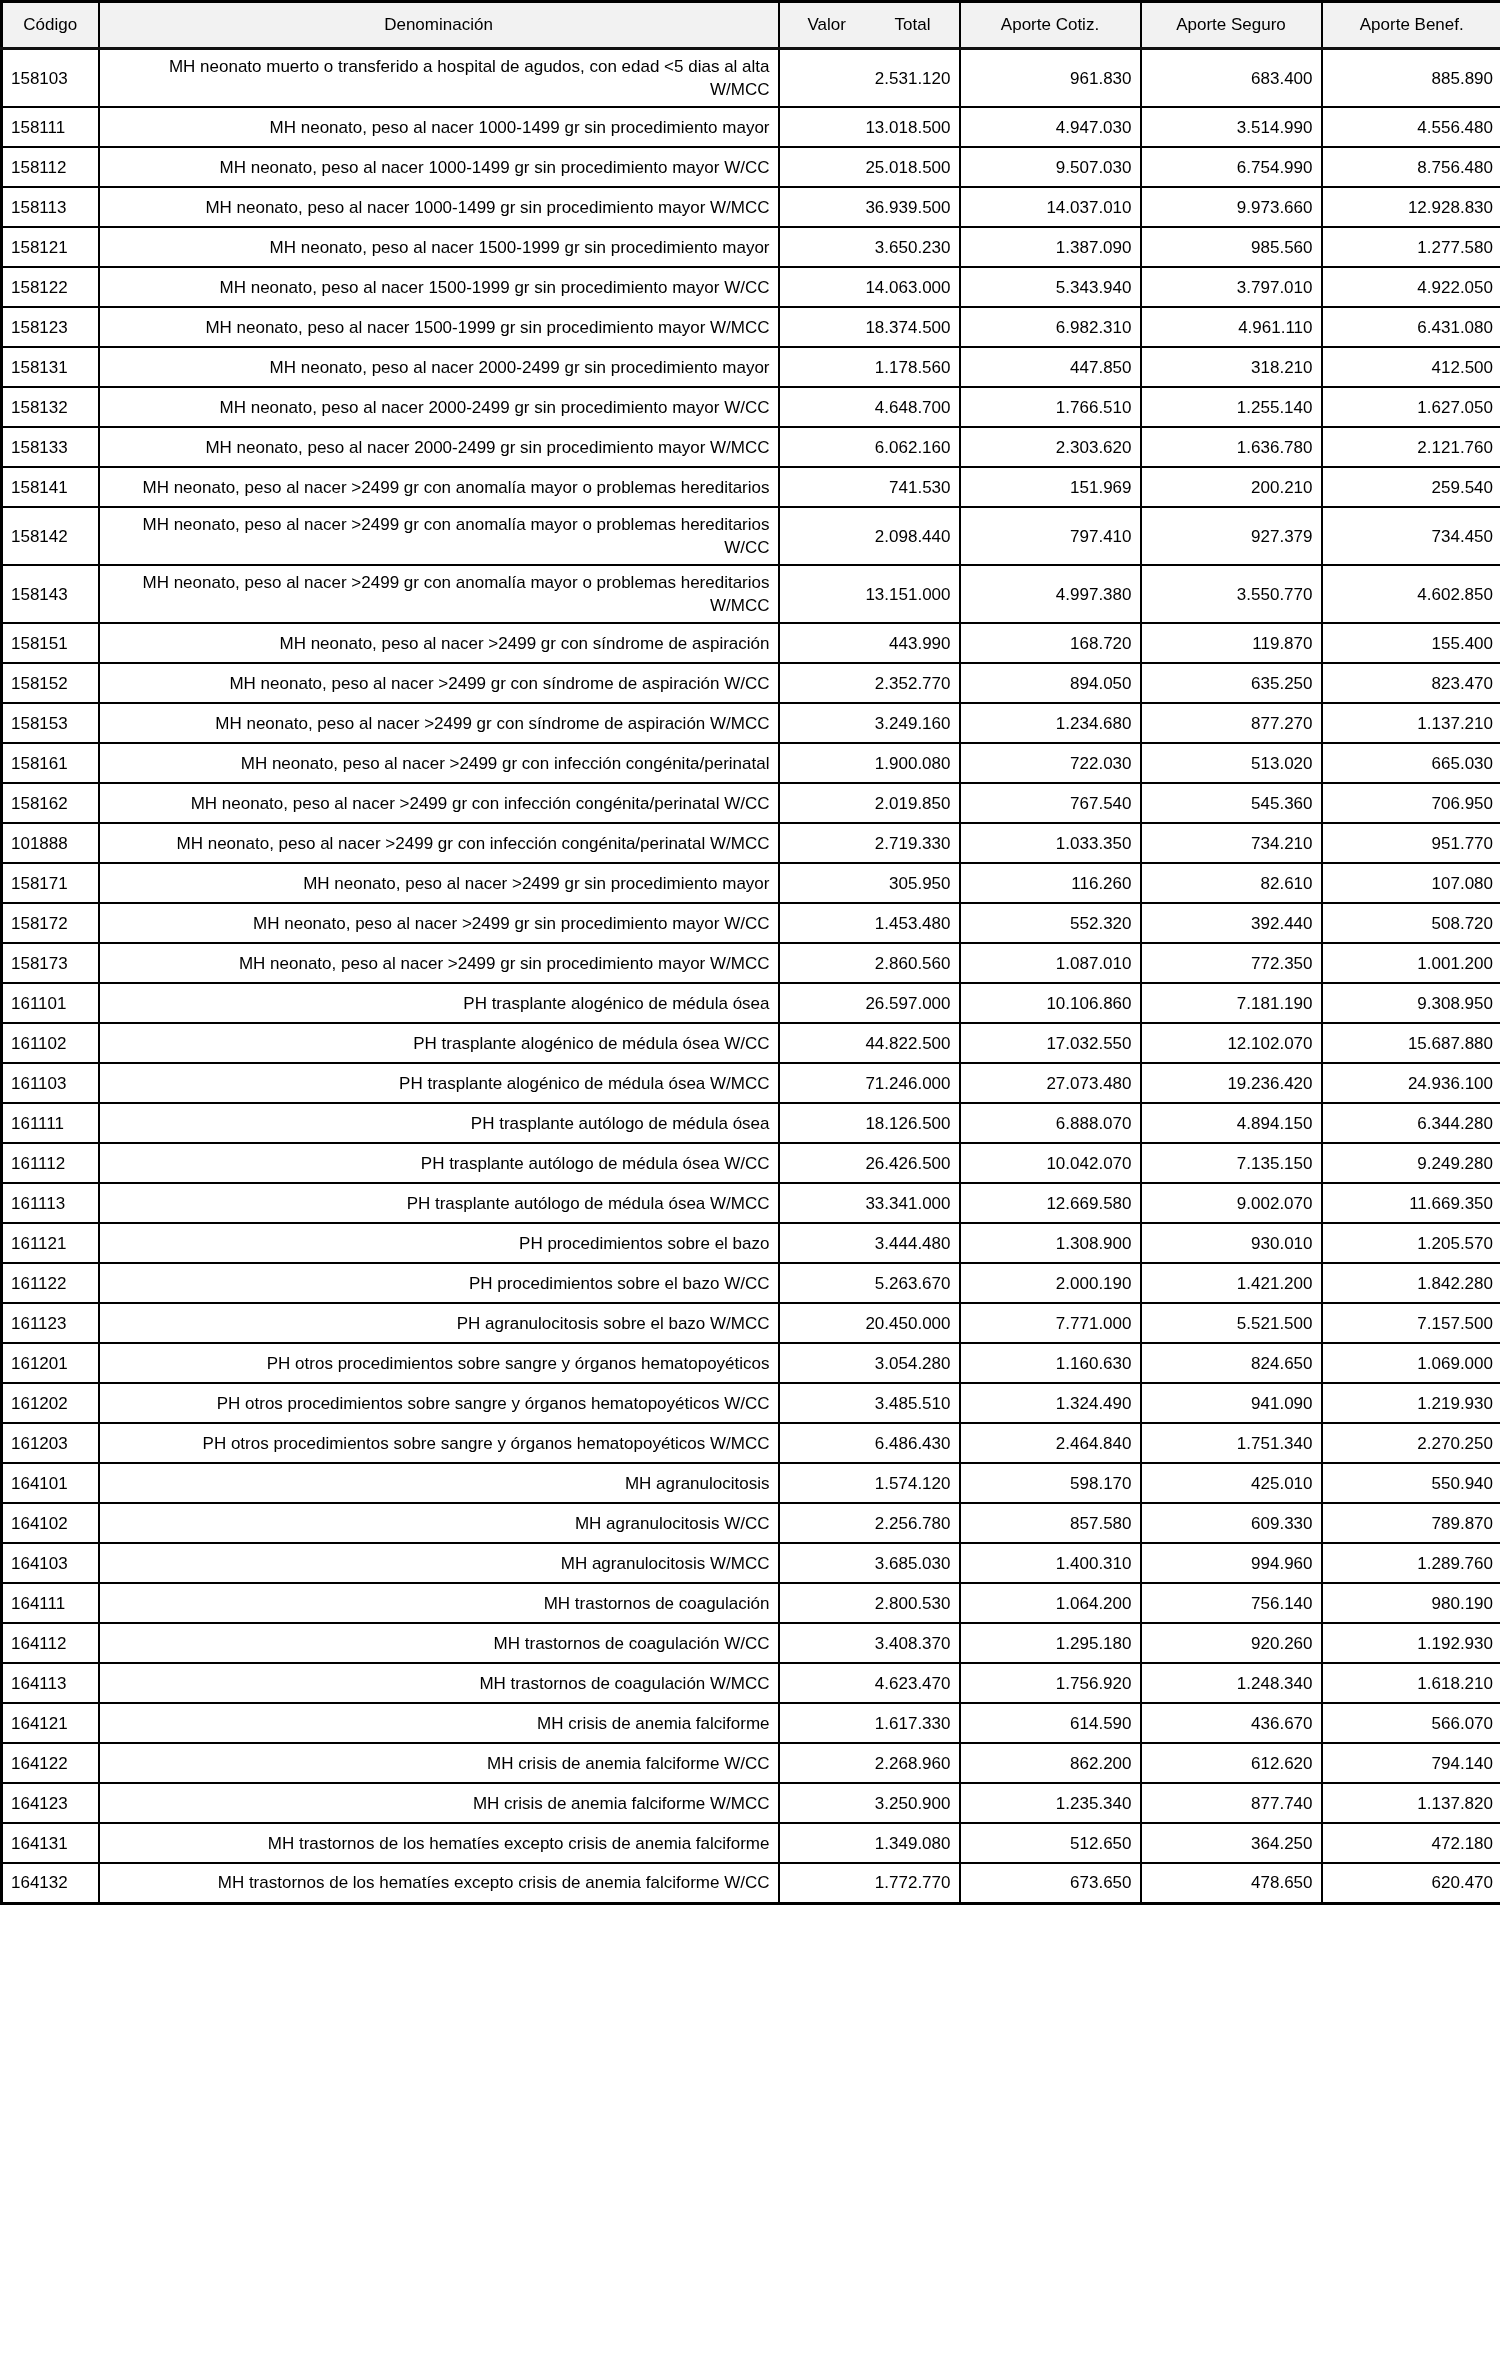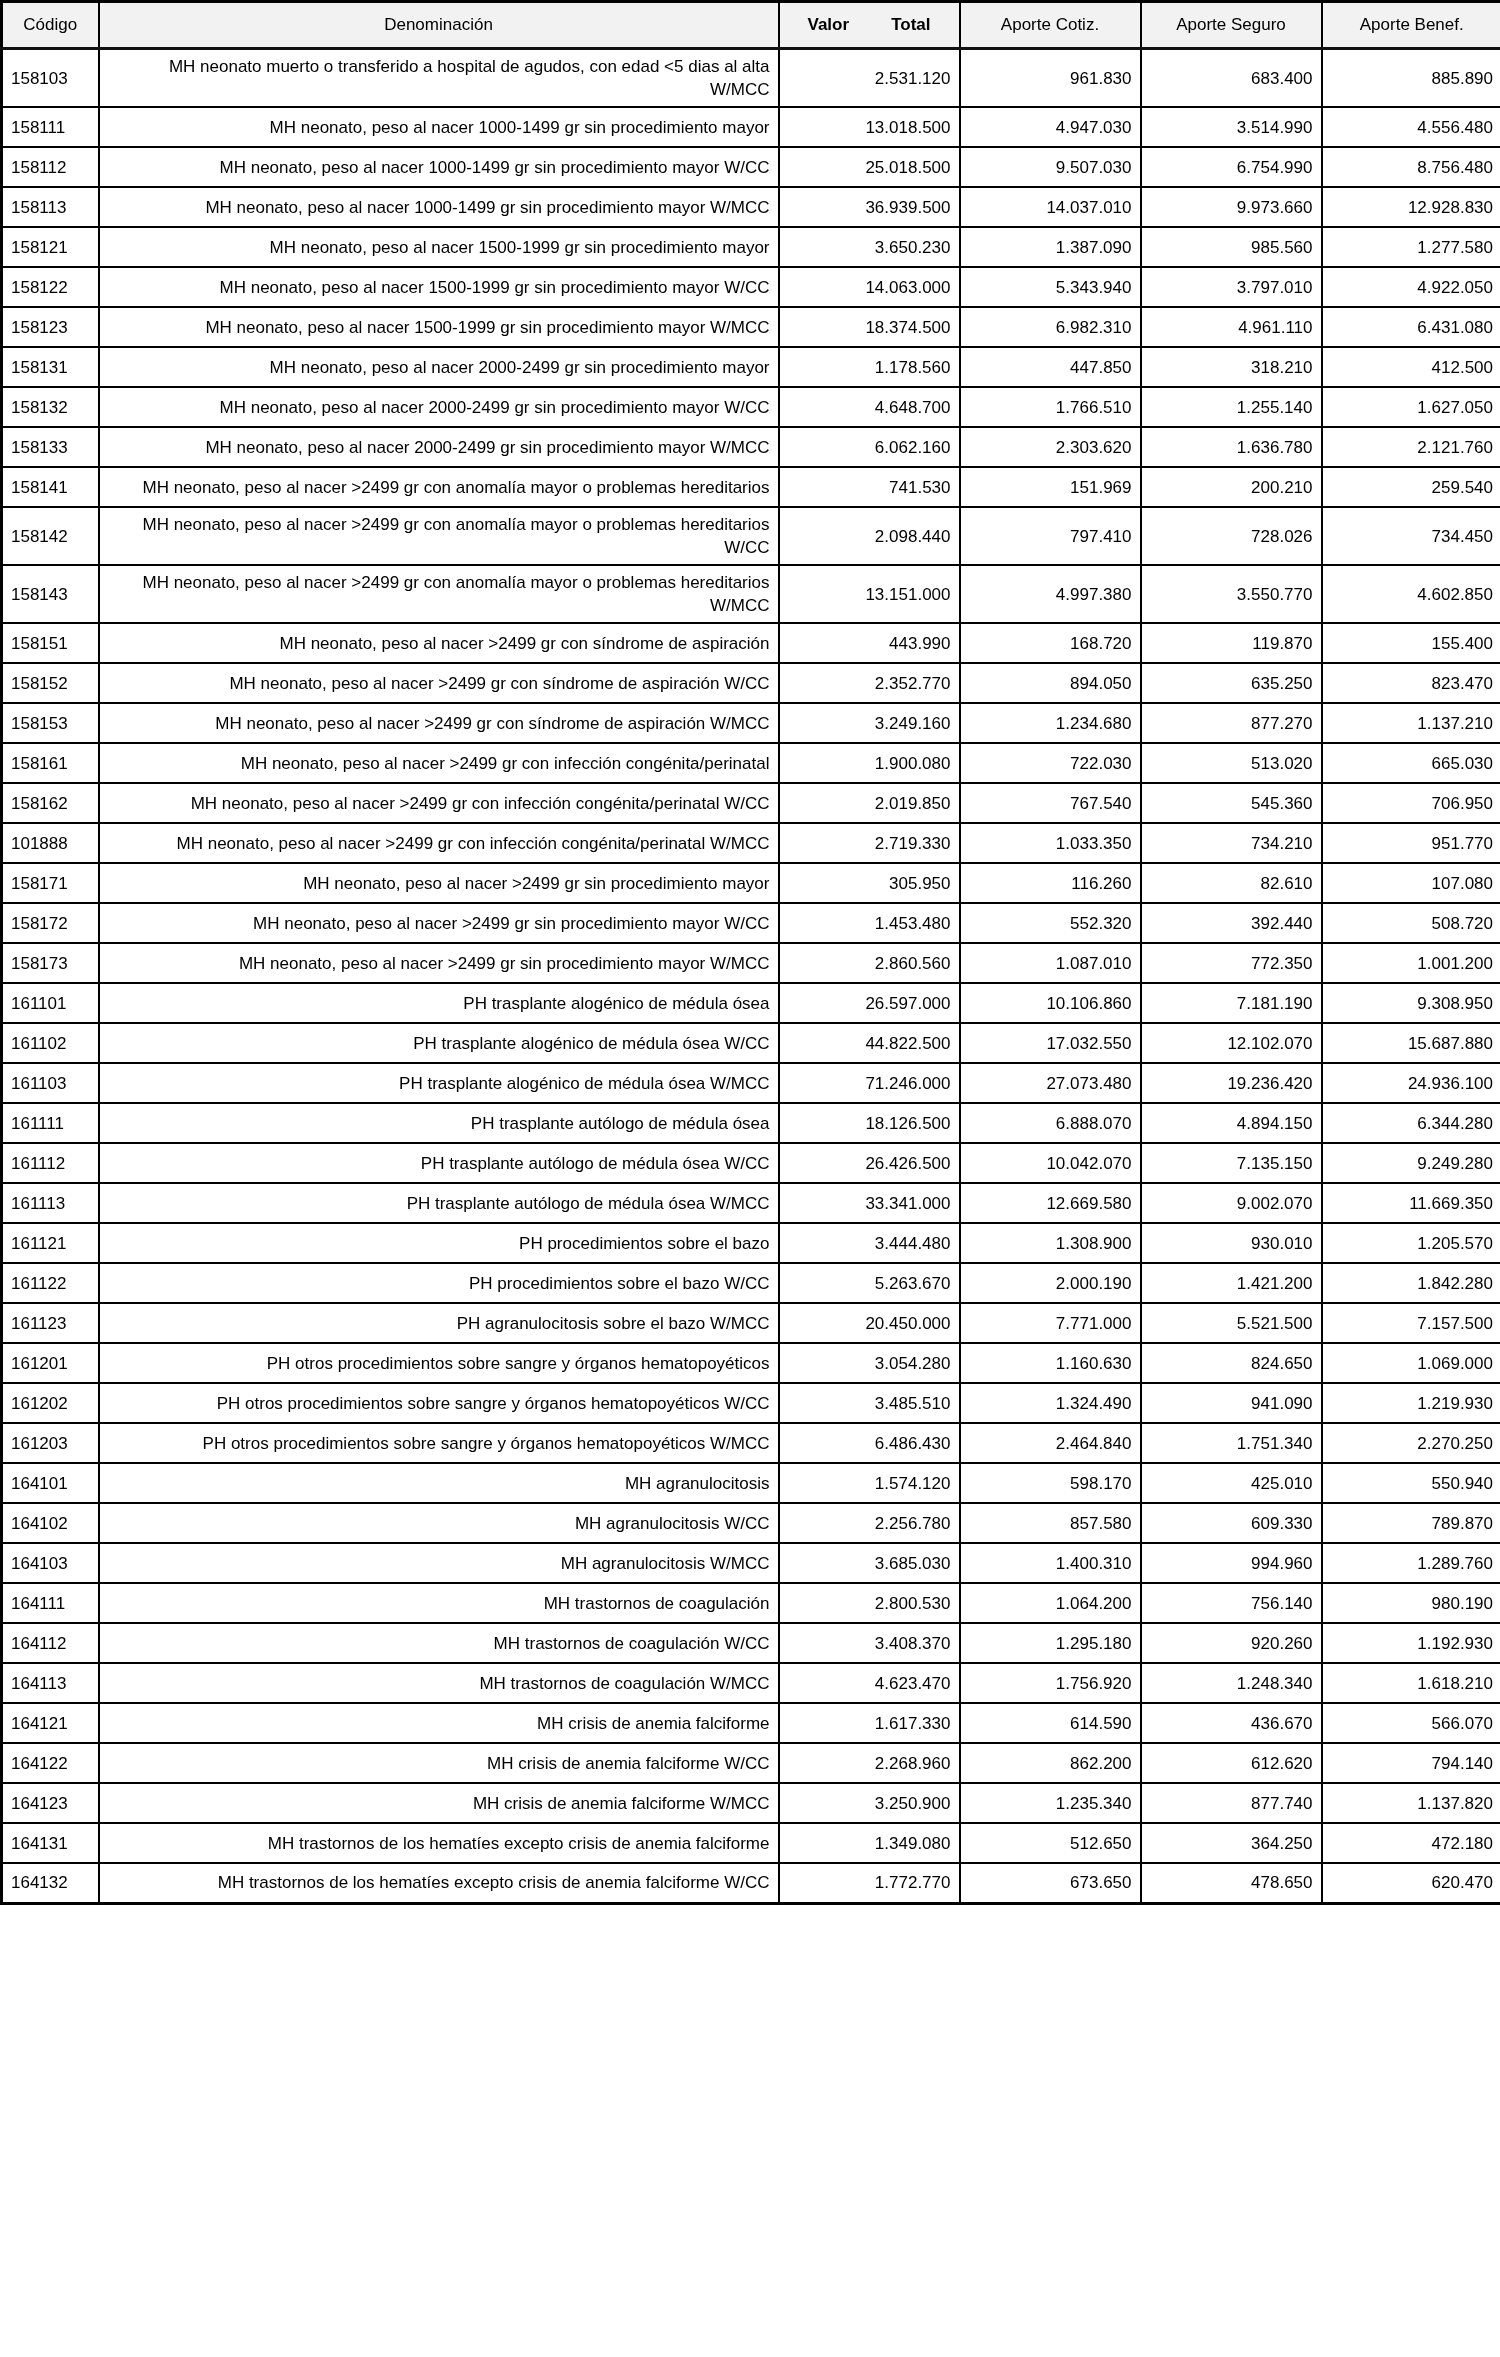--- a/index.html
+++ b/index.html
@@ -26,21 +26,20 @@
     font-weight: normal;
     font-size: 17px;
     height: 40px;
     vertical-align: middle;
     padding: 2px 6px;
   }
   th .split {
     display: flex;
     justify-content: space-between;
     padding: 0 22px;
-    font-weight: bold;
   }
   table.tariff td {
     border: 2px solid #000000;
     font-size: 17px;
     line-height: 23px;
     vertical-align: middle;
     padding: 5px 8px;
     background: #ffffff;
   }
   table.tariff tbody tr { height: 40px; }
@@ -171,21 +170,21 @@
     <td class="cell-num">741.530</td>
     <td class="cell-num">151.969</td>
     <td class="cell-num">200.210</td>
     <td class="cell-num">259.540</td>
   </tr>
       <tr>
     <td class="cell-code">158142</td>
     <td class="cell-name">MH neonato, peso al nacer &gt;2499 gr con anomalía mayor o problemas hereditarios W/CC</td>
     <td class="cell-num">2.098.440</td>
     <td class="cell-num">797.410</td>
-    <td class="cell-num">728.026</td>
+    <td class="cell-num">927.379</td>
     <td class="cell-num">734.450</td>
   </tr>
       <tr>
     <td class="cell-code">158143</td>
     <td class="cell-name">MH neonato, peso al nacer &gt;2499 gr con anomalía mayor o problemas hereditarios W/MCC</td>
     <td class="cell-num">13.151.000</td>
     <td class="cell-num">4.997.380</td>
     <td class="cell-num">3.550.770</td>
     <td class="cell-num">4.602.850</td>
   </tr>

